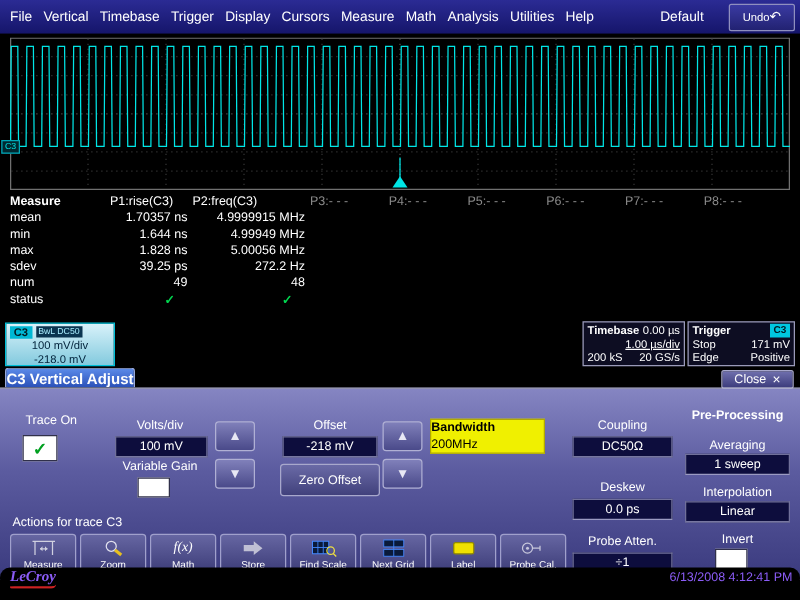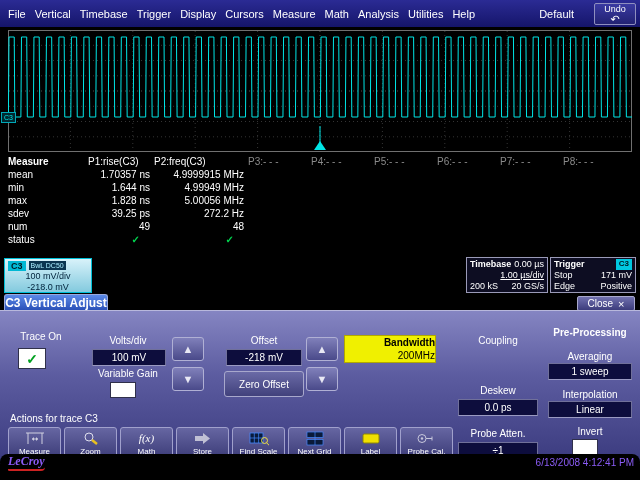--- a/index.html
+++ b/index.html
@@ -5,23 +5,23 @@
   html,body{margin:0;padding:0;background:#111;}
   #root{position:relative;width:640px;height:480px;overflow:hidden;background:#000;
         font-family:"Liberation Sans",sans-serif;-webkit-font-smoothing:antialiased;}
 
   
   #menubar{position:absolute;top:0;left:0;right:0;height:27px;
            background:linear-gradient(#2b2b94,#15156a);display:flex;align-items:center;
            gap:9px;padding:0 4px 0 8px;color:#fff;font-size:11px;box-sizing:border-box;}
   .mi{white-space:nowrap;}
   .mright{margin-left:auto;display:flex;align-items:center;gap:20px;}
-  #undobtn{width:42px;height:22px;background:linear-gradient(#3a3aa2,#222272);
+  #undobtn{width:53px;height:22px;background:linear-gradient(#3a3aa2,#222272);
            border:1px solid #8f8fbf;border-radius:2px;color:#fff;font-size:9px;
-           display:flex;flex-direction:column;align-items:center;justify-content:center;
+           display:flex;align-items:center;justify-content:center;
            line-height:10px;padding:0;}
   .uicon{font-size:11px;line-height:10px;}
 
   
   #scope{position:absolute;top:27px;left:0;right:0;height:128px;background:#000;}
   #grid-svg{position:absolute;left:8px;top:3px;width:624px;height:122px;}
   .gb{fill:none;stroke:#707070;stroke-width:1;}
   .gl{stroke:#343434;stroke-width:1;stroke-dasharray:1 3;}
   .gc{stroke:#4e4e4e;}
   #chmark{position:absolute;left:1px;top:85px;font-size:7px;color:#00e6e6;
@@ -75,21 +75,21 @@
        display:flex;align-items:center;justify-content:center;white-space:nowrap;}
   .arr{position:absolute;width:32px;height:24px;background:linear-gradient(#8080ba,#4a4a8a);
        border:1px solid #b0b0d4;border-radius:3px;color:#e8e8f4;font-size:11px;
        display:flex;align-items:center;justify-content:center;padding:0;}
   .chk{position:absolute;background:#fff;border:1px solid #30304a;
        display:flex;align-items:center;justify-content:center;}
   .chk .tick{color:#00a020;font-weight:bold;font-size:14px;line-height:12px;}
   #zerobtn{position:absolute;left:224px;top:60px;width:80px;height:26px;color:#fff;font-size:10px;
        background:linear-gradient(#6a6aa6,#41417c);border:1px solid #a8a8cc;border-radius:3px;padding:0;}
   #bwbox{position:absolute;left:344px;top:24px;width:92px;background:#f0f000;color:#000;
-       font-size:10px;text-align:right;border:1px solid #b0a800;box-sizing:border-box;}
+       font-size:10px;text-align:left;border:1px solid #b0a800;box-sizing:border-box;}
   #bwbox div{line-height:13px;}
   #bwbox .bwl{font-weight:bold;}
   #actions{position:absolute;left:8px;top:116px;display:flex;gap:3px;}
   .abtn{width:53px;height:32px;display:flex;flex-direction:column;align-items:center;
        justify-content:center;gap:1px;background:linear-gradient(#6666a2,#3c3c78);
        border:1px solid #a0a0cc;border-radius:3px;color:#fff;padding:0;}
   .albl{font-size:8px;line-height:9px;white-space:nowrap;}
   .aicon{height:15px;display:flex;align-items:center;justify-content:center;}
   .fx{font-size:11px;font-style:italic;color:#fff;font-family:"Liberation Serif",serif;}
 
@@ -270,20 +270,21 @@
         <span>▼</span>
       </button>
       <button id="zerobtn">Zero Offset</button>
 
       <div id="bwbox">
         <div class="bwl">Bandwidth</div>
         <div>200MHz</div>
       </div>
 
       <div class="lbl" style="left:456px;top:24px;width:84px">Coupling</div>
+      <div class="fld" style="left:458px;top:38px;width:80px">DC50Ω</div>
       <div class="lbl" style="left:456px;top:74px;width:84px">Deskew</div>
       <div class="fld" style="left:458px;top:88px;width:80px">0.0 ps</div>
       <div class="lbl" style="left:456px;top:117px;width:84px">Probe Atten.</div>
       <div class="fld" style="left:458px;top:131px;width:80px">÷1</div>
 
       <div class="lbl bold" style="left:546px;top:16px;width:88px">Pre-Processing</div>
       <div class="lbl" style="left:546px;top:40px;width:88px">Averaging</div>
       <div class="fld" style="left:548px;top:52px;width:84px">1 sweep</div>
       <div class="lbl" style="left:546px;top:78px;width:88px">Interpolation</div>
       <div class="fld" style="left:548px;top:90px;width:84px">Linear</div>

